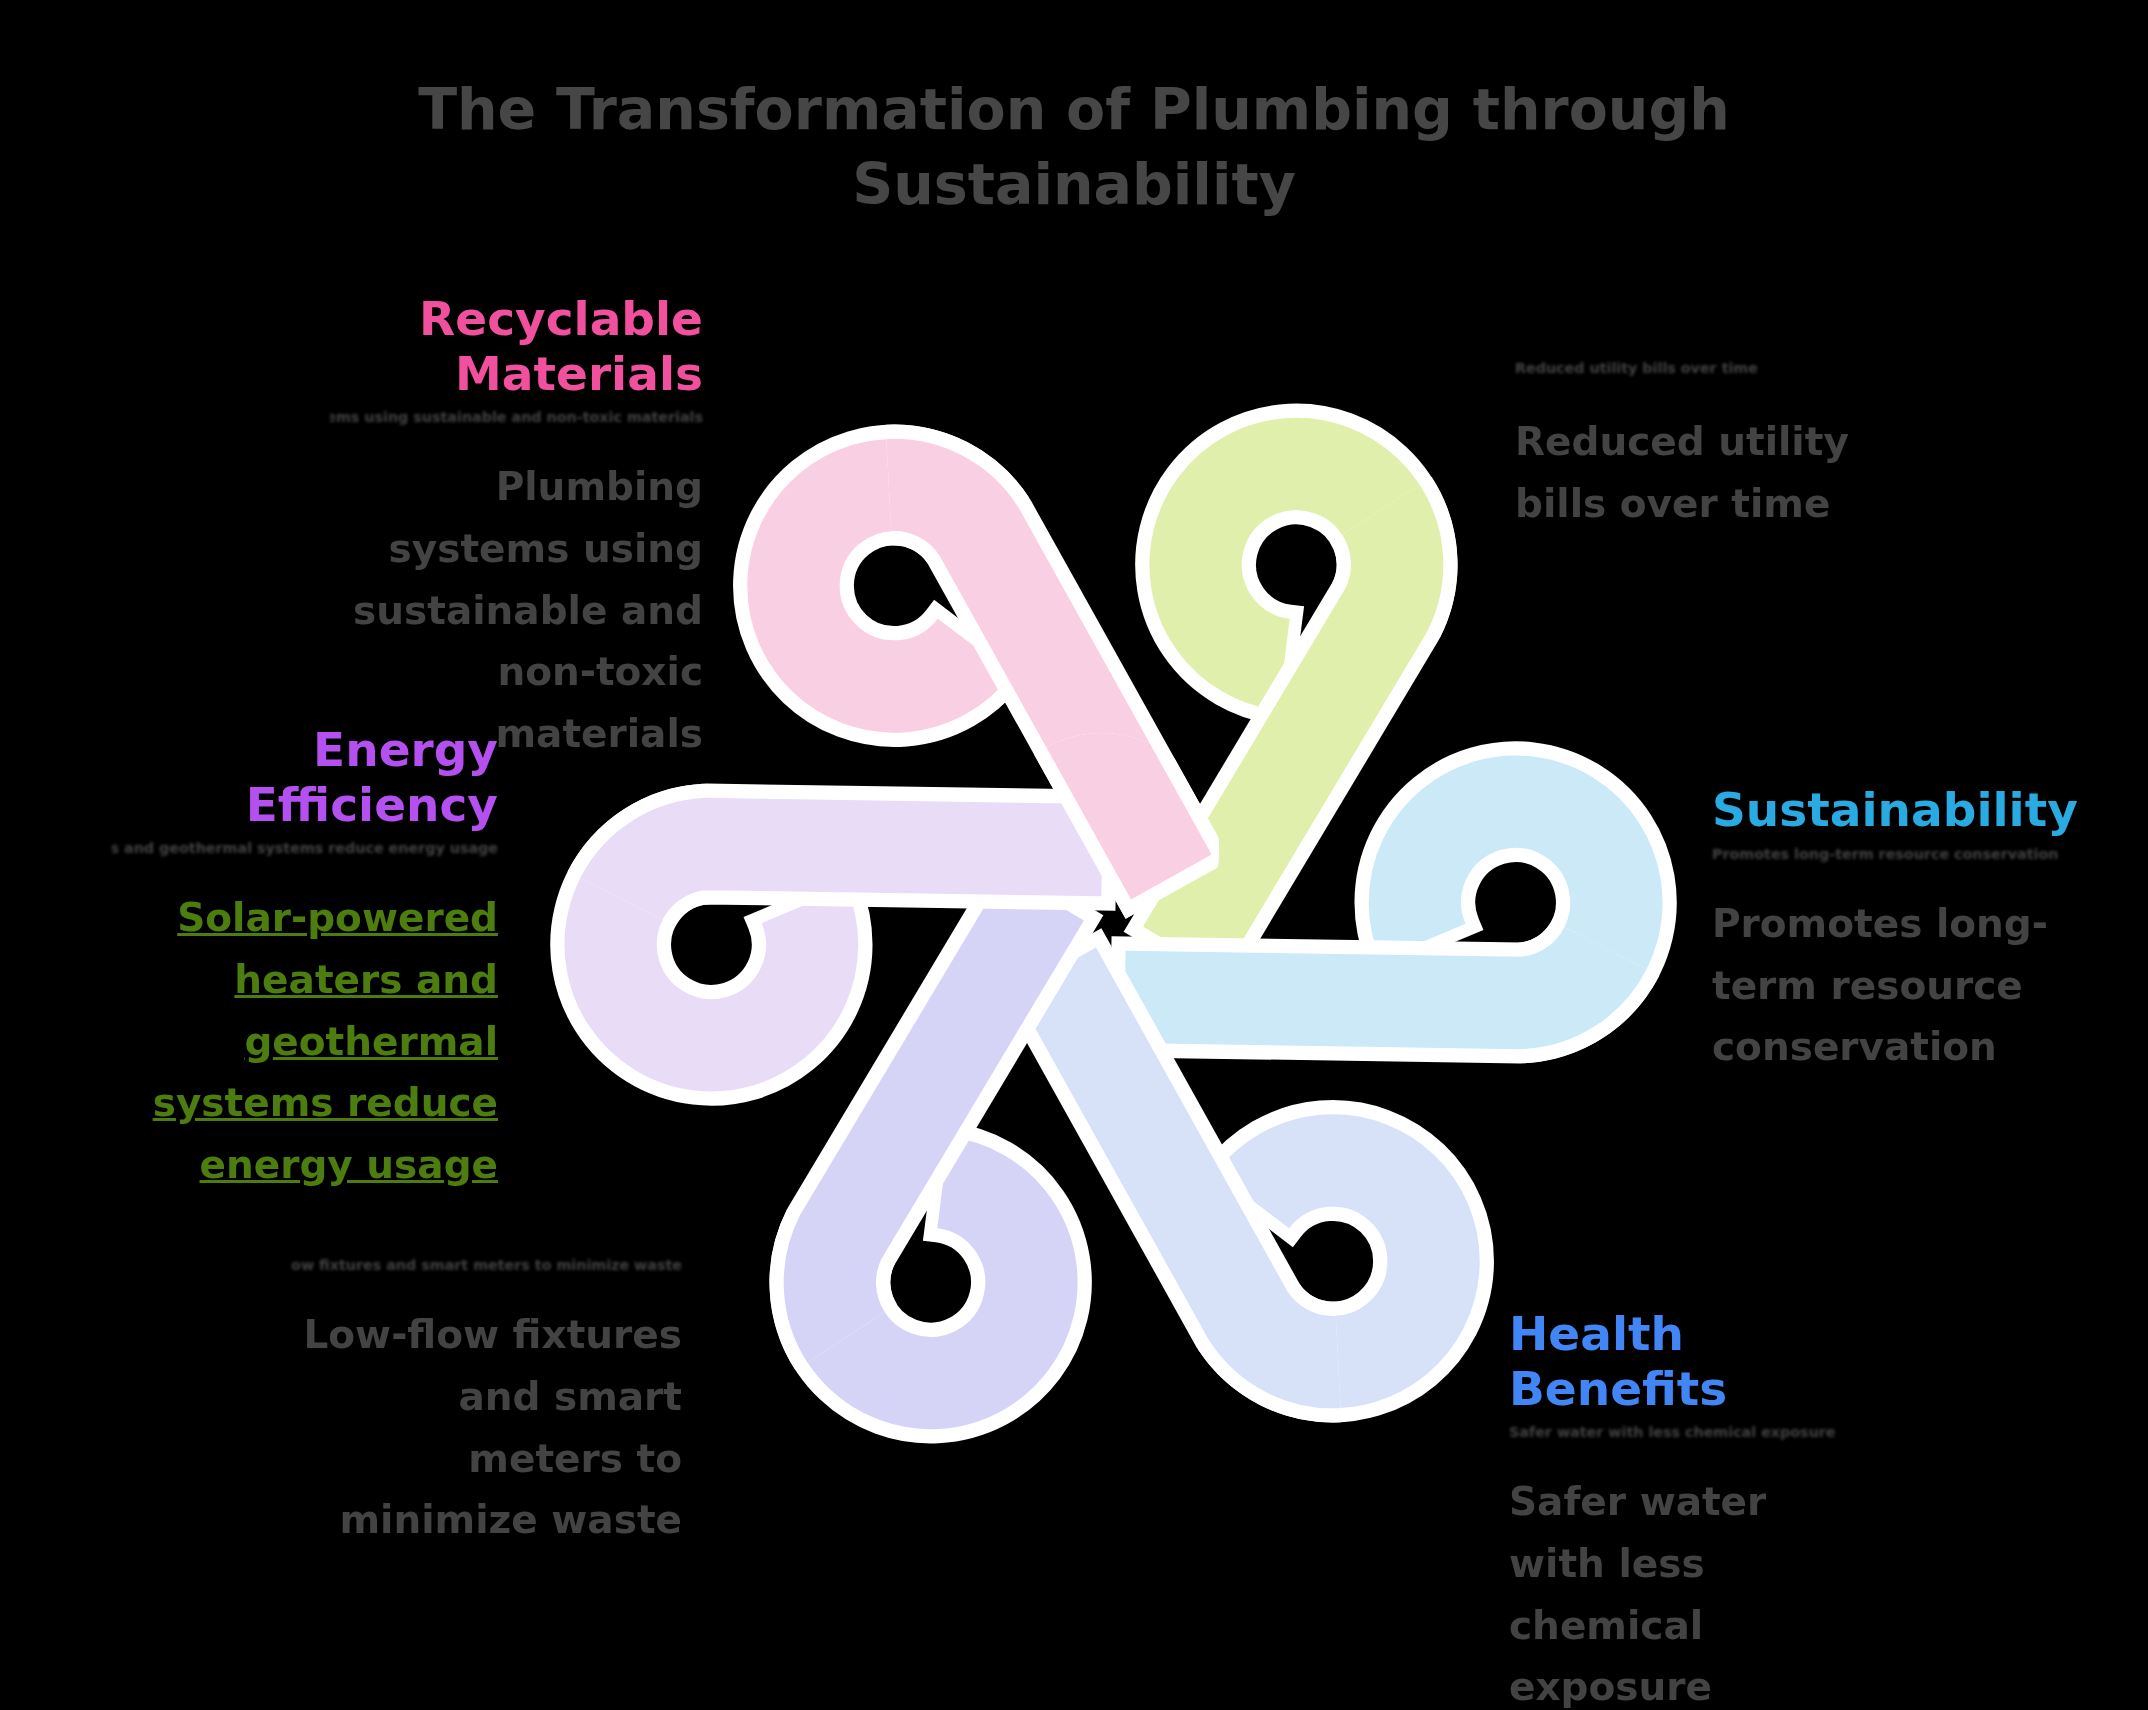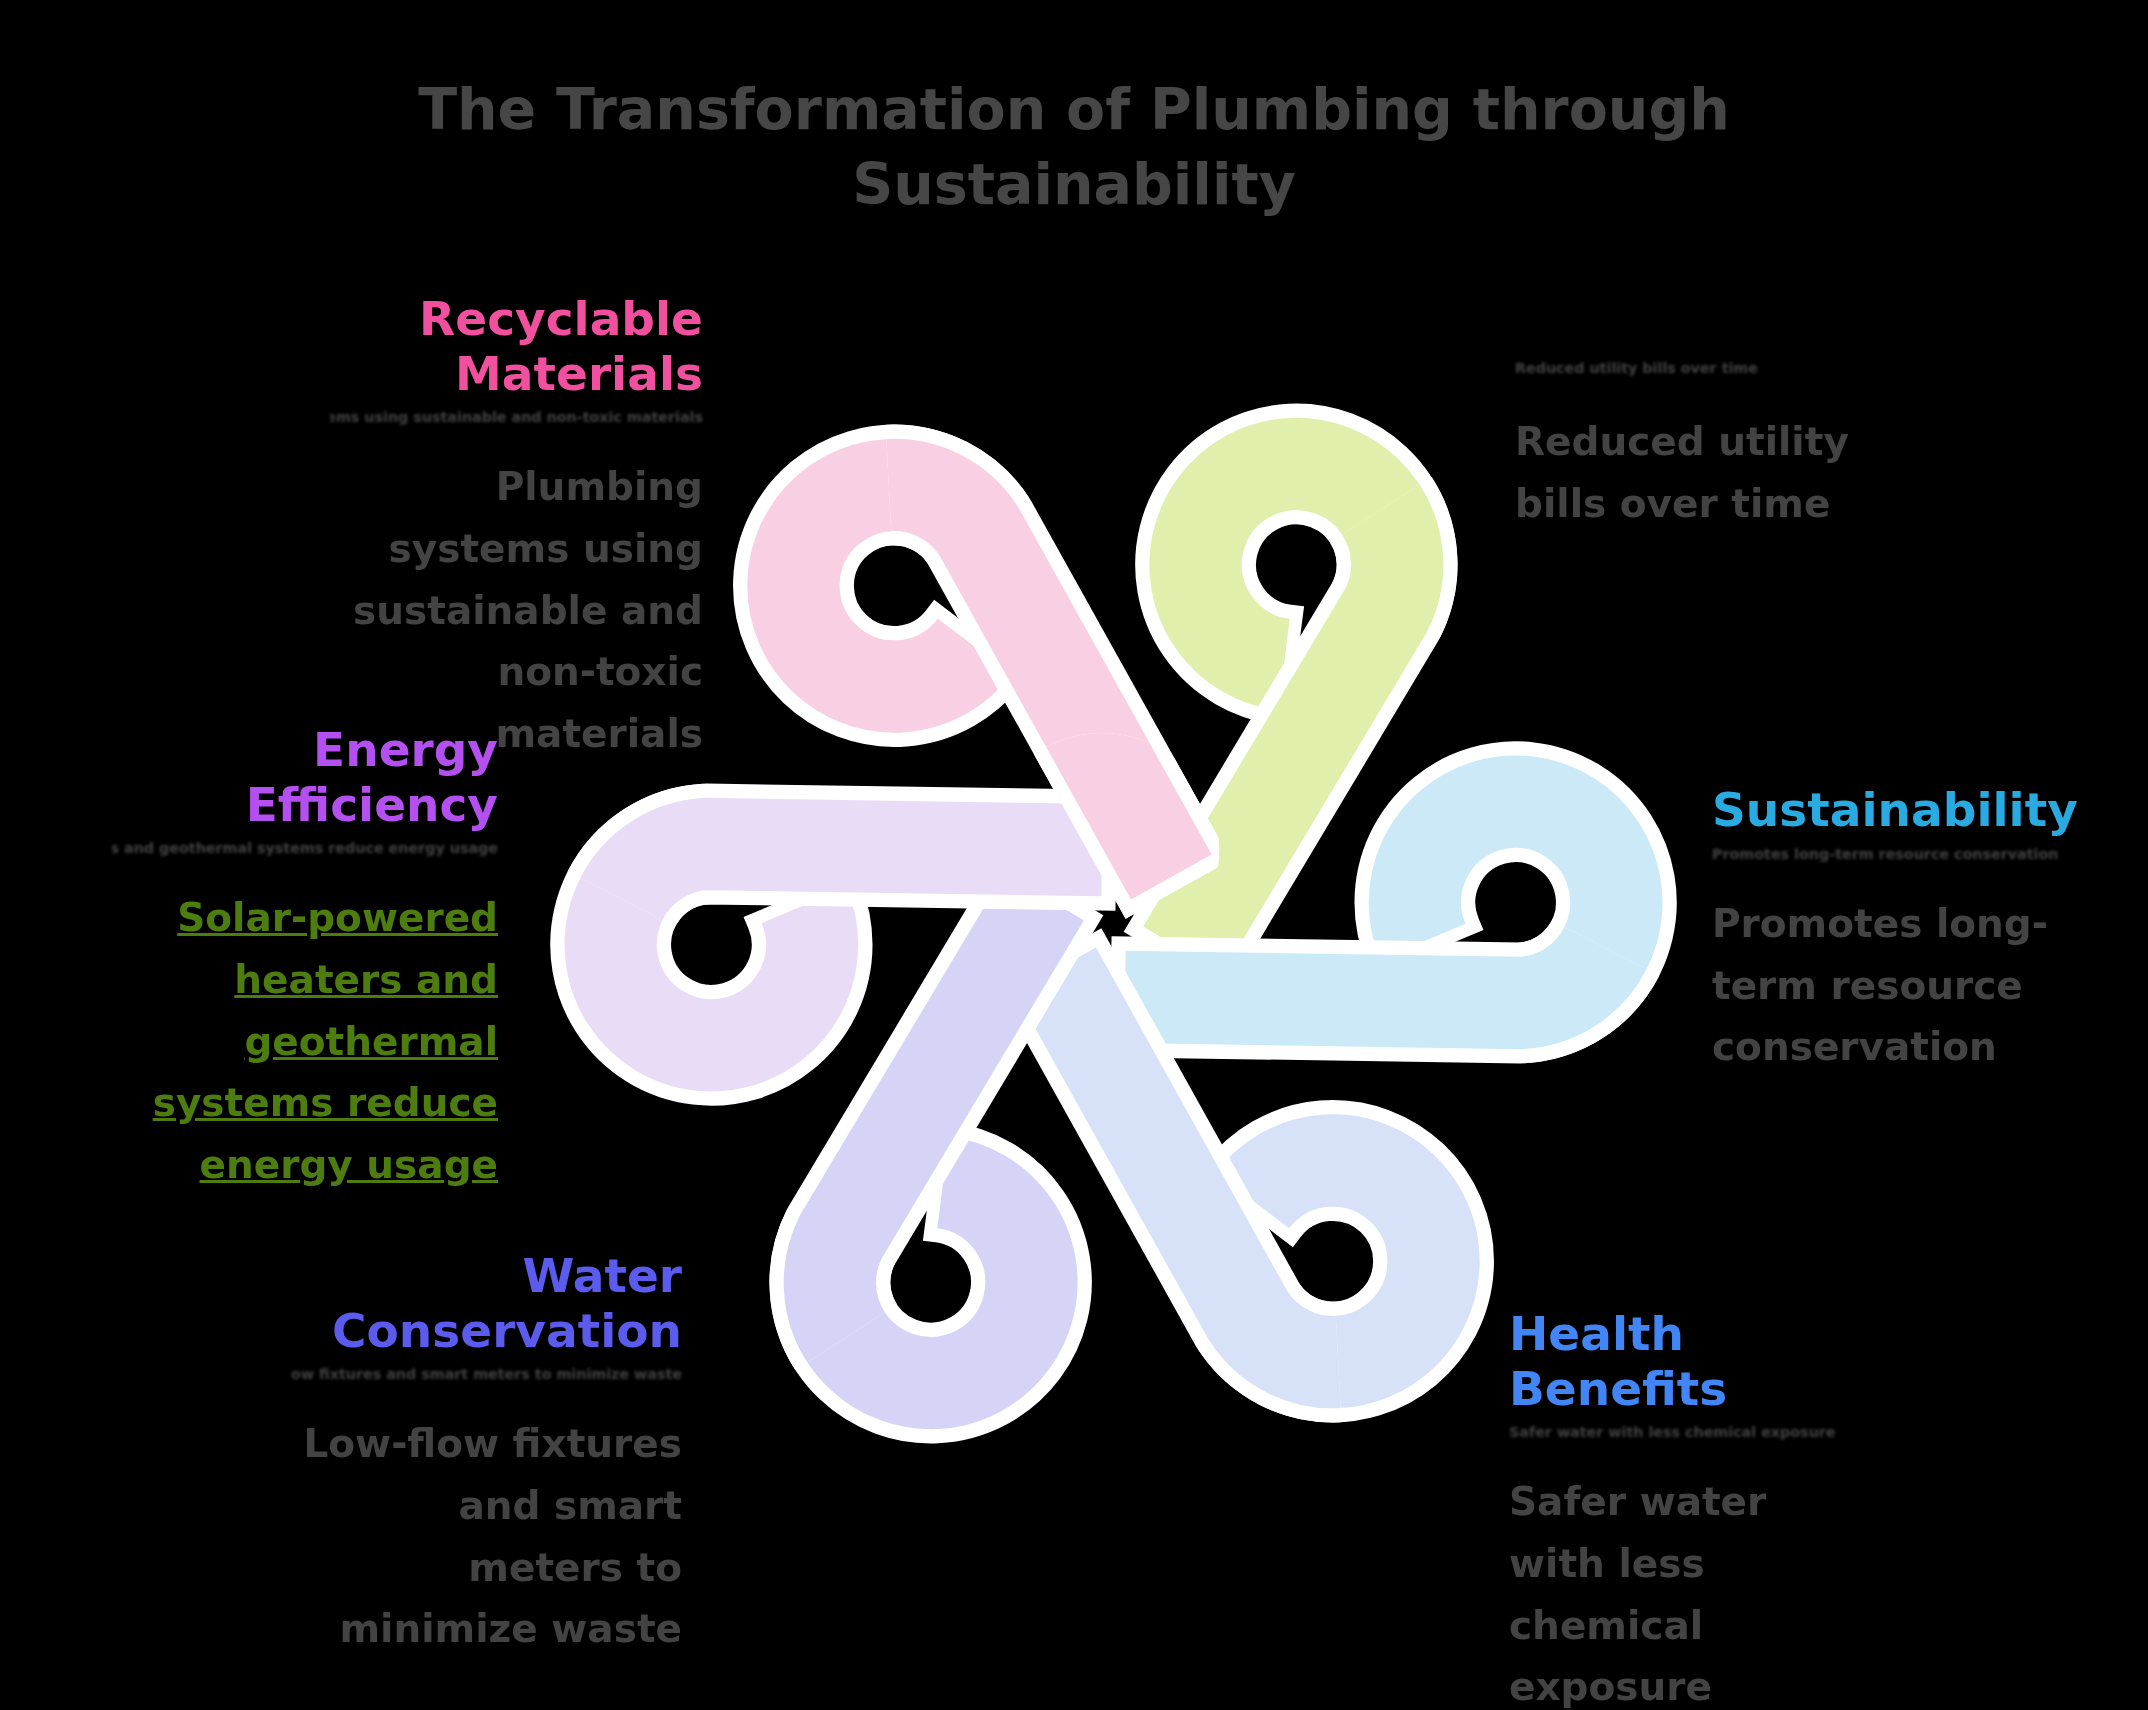--- a/index.html
+++ b/index.html
@@ -116,21 +116,20 @@
     <div class="desc" style="color: #4d7c0f; text-decoration: underline;">Solar-powered heaters and geothermal systems reduce energy usage</div>
   </div>
 
   <div class="sec sec-sustainability align-left">
     <div class="heading" style="color: rgb(41, 171, 226);">Sustainability</div>
     <div class="ghost">Promotes long-term resource conservation</div>
     <div class="desc" style="color: rgb(67, 67, 67);">Promotes long-term resource conservation</div>
   </div>
 
   <div class="sec sec-water-conservation align-right">
-    <div class="heading" style="color: rgb(91, 91, 238);">Water Conservation</div>
     <div class="ghost">Low-flow fixtures and smart meters to minimize waste</div>
     <div class="desc" style="color: rgb(67, 67, 67);">Low-flow fixtures and smart meters to minimize waste</div>
   </div>
 
   <div class="sec sec-health-benefits align-left">
     <div class="heading" style="color: rgb(66, 133, 244);">Health Benefits</div>
     <div class="ghost">Safer water with less chemical exposure</div>
     <div class="desc" style="color: rgb(67, 67, 67);">Safer water with less chemical exposure</div>
   </div>
 

